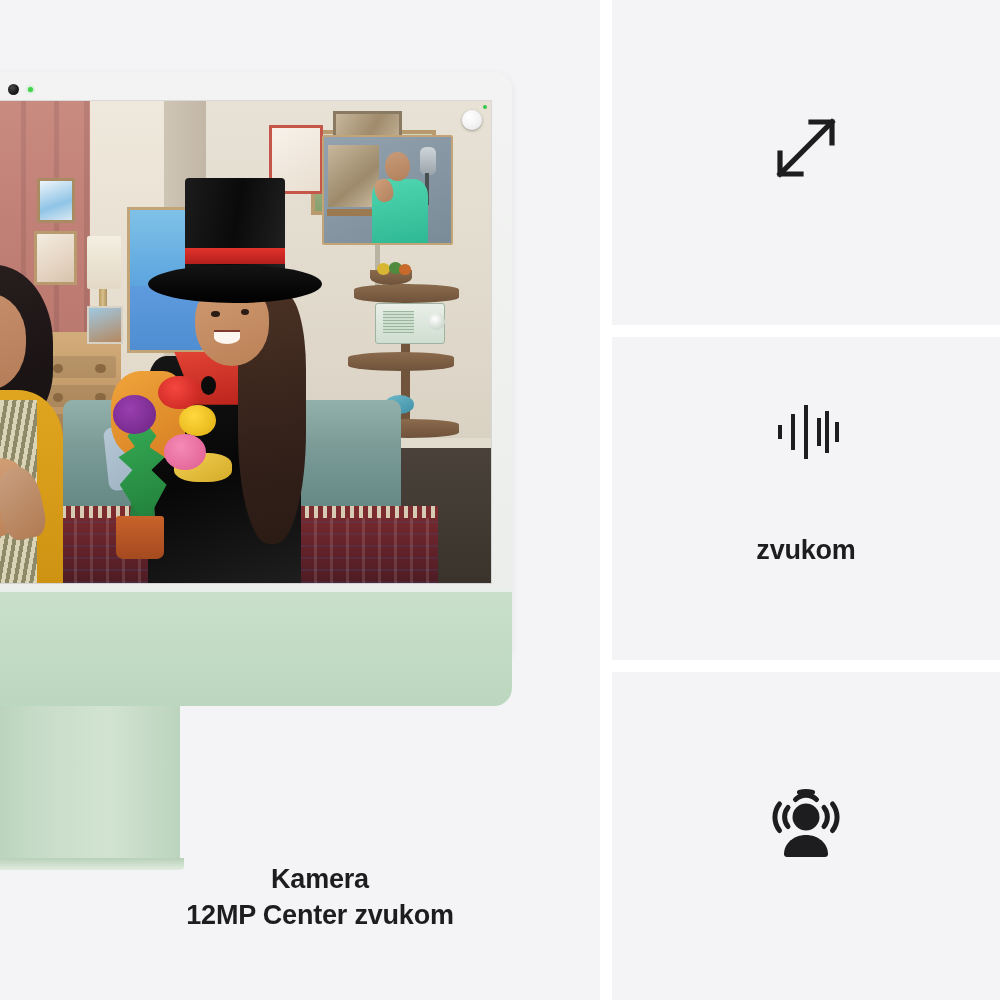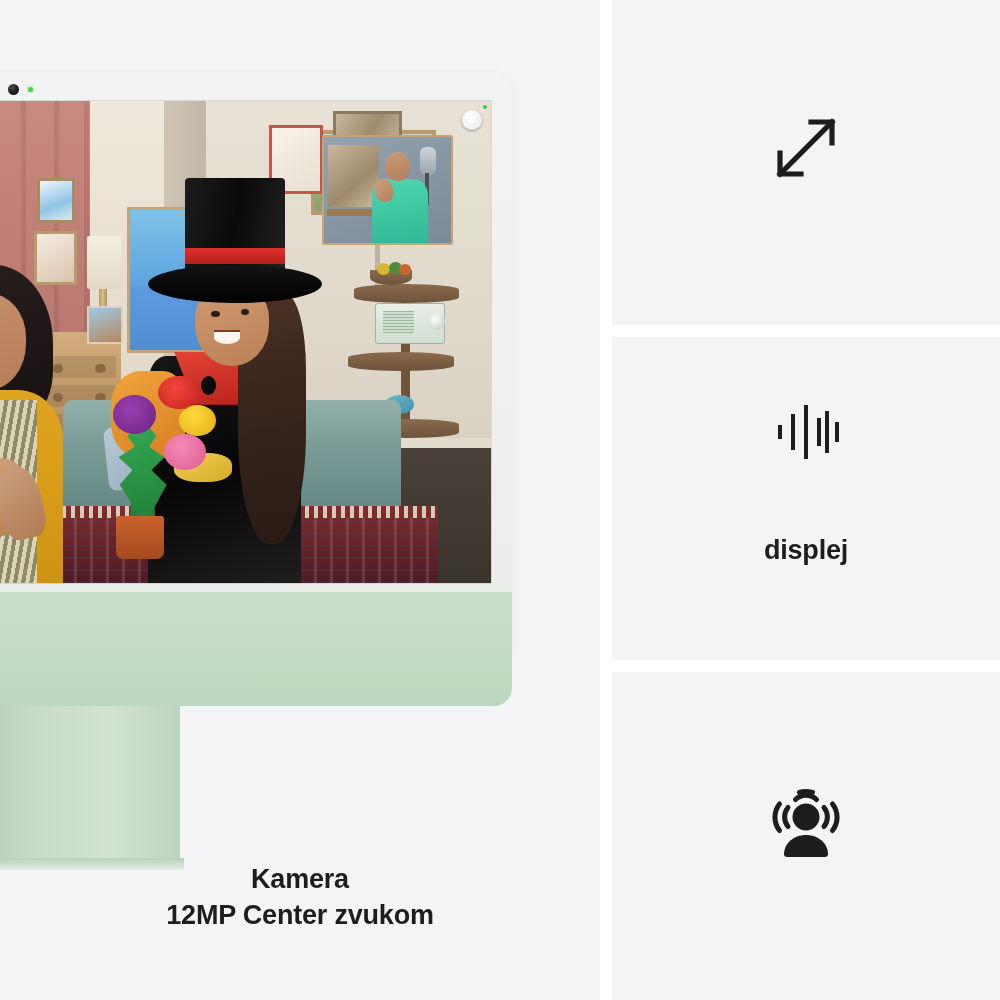--- a/index.html
+++ b/index.html
@@ -248,21 +248,21 @@
   .pip-circle{
     position:absolute;right:9px;top:9px;width:20px;height:20px;border-radius:50%;
     background:radial-gradient(circle at 38% 34%,#ffffff 0%,#f1f1f1 60%,#d9d9d9 100%);
     box-shadow:0 1px 3px rgba(0,0,0,.35);
   }
   .screen-led{position:absolute;right:4px;top:4px;width:4px;height:4px;border-radius:50%;background:#35c84a;}
 
   
   .left-caption{
     position:absolute;left:0;top:862px;width:600px;text-align:center;
-    color:#1d1d1f;font-size:27px;font-weight:700;line-height:1.33;letter-spacing:-0.2px;
+    color:#1d1d1f;font-size:27px;font-weight:700;line-height:1.33;letter-spacing:-0.2px;padding-left:20px;
   }
 
   
   .cards{position:absolute;left:612px;top:0;width:388px;height:1000px;}
   .card{
     position:absolute;left:0;width:388px;background:#f4f4f6;
     display:flex;flex-direction:column;align-items:center;justify-content:center;
   }
   .card-1{top:0;height:325px;}
   .card-2{top:337px;height:323px;}
@@ -445,21 +445,21 @@
             <line x1="13" y1="32" x2="13" y2="46"></line>
             <line x1="26" y1="21" x2="26" y2="57"></line>
             <line x1="39" y1="12" x2="39" y2="66"></line>
             <line x1="52" y1="25" x2="52" y2="53"></line>
             <line x1="60" y1="18" x2="60" y2="60"></line>
             <line x1="70" y1="29" x2="70" y2="49"></line>
           </g>
         </svg>
       </div>
       <div class="card-label">
-        <div>displej</div>
+        <div>zvukom</div>
       </div>
     </div>
 
     <div class="card card-3">
       <div class="icon-wrap">
         <svg width="92" height="92" viewBox="0 0 92 92" aria-hidden="true">
           <g fill="#1d1d1f">
             <circle cx="46" cy="44" r="13.5"></circle>
             <path d="M46 62c-12.5 0-22 8.6-22 19.2 0 1.6 1.3 2.8 2.9 2.8h38.2c1.6 0 2.9-1.2 2.9-2.8C68 70.6 58.5 62 46 62z"></path>
           </g>

